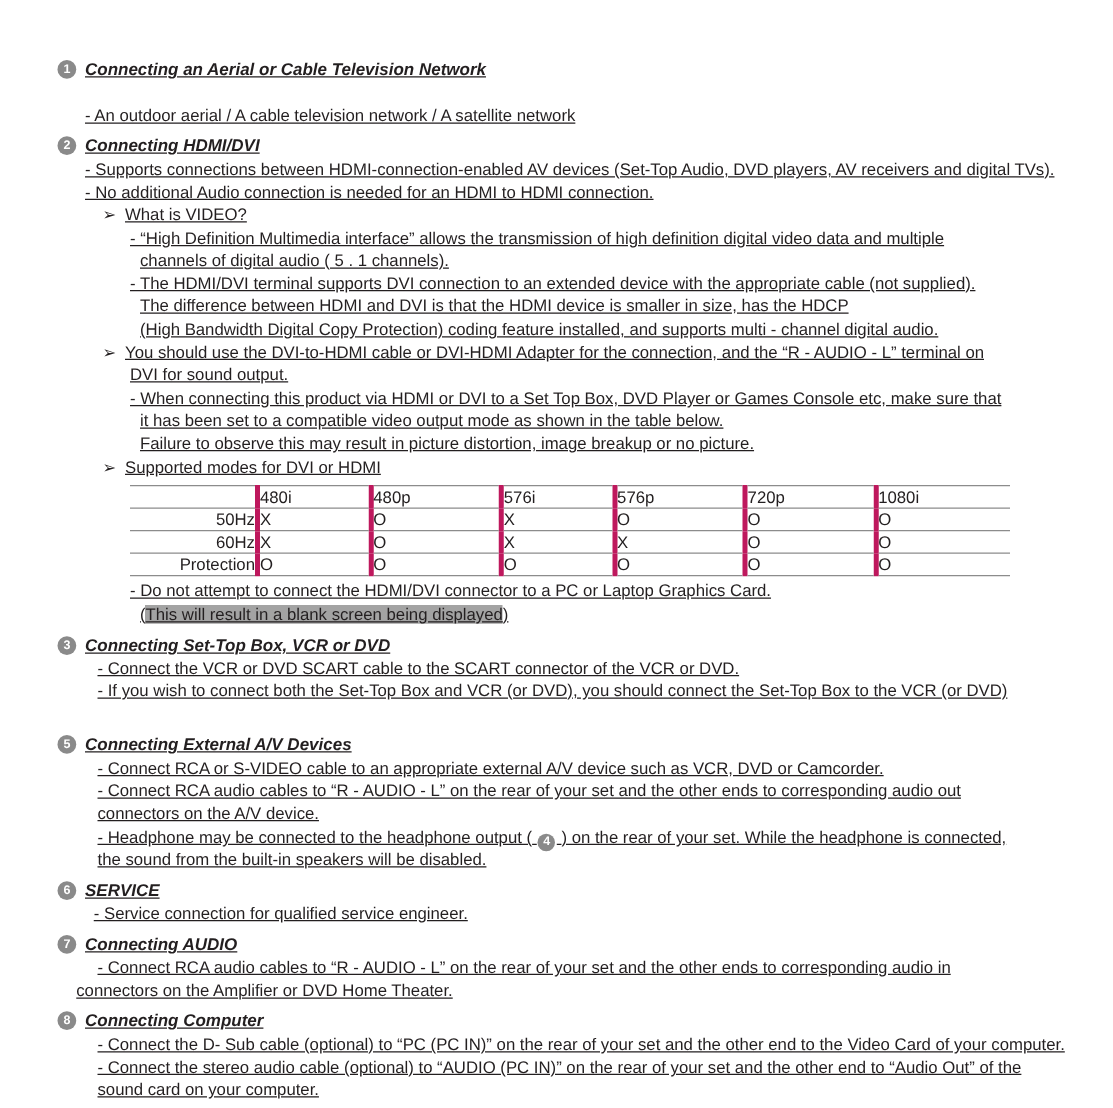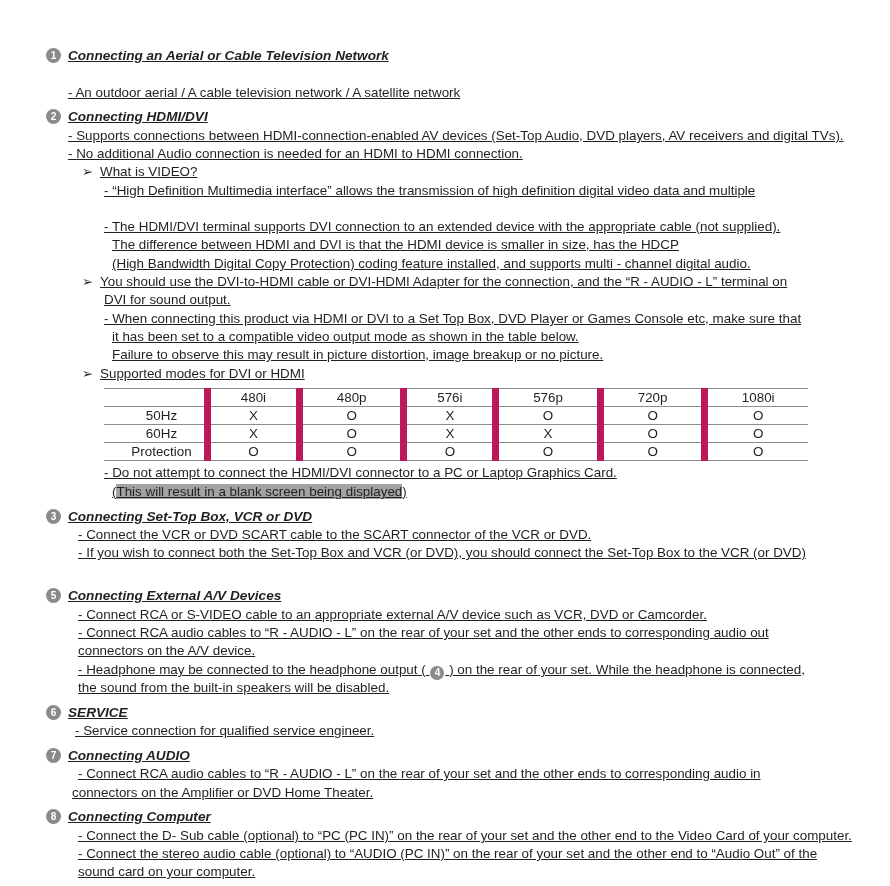--- a/index.html
+++ b/index.html
@@ -17,43 +17,44 @@
   }
   .num.inline { position: relative; display: inline-block; top: 2px; width: 14px; height: 14px; line-height: 14px; margin: 0 1px; }
   .arrow { display: inline-block; width: 18px; font-size: 13px; }
   .hl { background: #a3a3a3; }
   table.modes {
     position: absolute; left: 104px; top: 388px; width: 704px;
     border-collapse: collapse; font-size: 13.4px;
   }
   table.modes td {
     border-top: 1px solid #8c8c8c; border-bottom: 1px solid #8c8c8c;
-    border-left: 7px solid #be185d; height: 17px; padding: 0; text-align: center; line-height: 17px;
+    border-left: 4px solid #be185d; height: 17px; padding: 0; text-align: left; line-height: 17px;
   }
-  table.modes td:first-child { border-left: none; text-align: center; padding-left: 15px; width: 85px; }
+  table.modes td:first-child { border-left: none; text-align: right; padding-left: 15px; width: 85px; }
   table.modes td:last-child { }
 </style>
 </head>
 <body>
 
 <div class="page">
 
   <div class="num" style="left:46px;top:48px">1</div>
   <div class="line head" style="left:68px;top:47px">Connecting an Aerial or Cable Television Network</div>
   <div class="line" style="left:68px;top:84px">-  An outdoor aerial / A cable television network / A satellite network</div>
 
   <div class="num" style="left:46px;top:109px">2</div>
   <div class="line head" style="left:68px;top:108px">Connecting HDMI/DVI</div>
   <div class="line" style="left:68px;top:127px">-  Supports connections between HDMI-connection-enabled AV devices (Set-Top Audio, DVD players, AV receivers and digital TVs).</div>
   <div class="line" style="left:68px;top:145px">- No additional Audio connection is needed for an HDMI to HDMI connection.</div>
 
   <div class="line" style="left:82px;top:163px">
     <span class="arrow">➢</span><span>What is VIDEO?</span>
   </div>
   <div class="line" style="left:104px;top:182px">- “High Definition Multimedia interface” allows the transmission of high definition digital video data and multiple</div>
+  <div class="line" style="left:112px;top:200px">channels of digital audio ( 5 . 1 channels).</div>
   <div class="line" style="left:104px;top:218px">- The HDMI/DVI terminal supports DVI connection to an extended device with the appropriate cable (not supplied).</div>
   <div class="line" style="left:112px;top:236px">The difference between HDMI and DVI is that the HDMI device is smaller in size, has the HDCP</div>
   <div class="line" style="left:112px;top:255px">(High Bandwidth Digital Copy Protection) coding feature installed, and supports multi - channel digital audio.</div>
 
   <div class="line" style="left:82px;top:273px">
     <span class="arrow">➢</span><span>You should use the DVI-to-HDMI cable or DVI-HDMI Adapter for the connection, and the “R - AUDIO - L” terminal on</span>
   </div>
   <div class="line" style="left:104px;top:291px">DVI for sound output.</div>
   <div class="line" style="left:104px;top:310px">- When connecting this product via HDMI or DVI to a Set Top Box, DVD Player or Games Console etc, make sure that</div>
   <div class="line" style="left:112px;top:328px">it has been set to a compatible video output mode as shown in the table below.</div>
@@ -126,20 +127,20 @@
   </div>
   <div class="line" style="left:78px;top:679px">the sound from the built-in speakers will be disabled.</div>
 
   <div class="num" style="left:46px;top:705px">6</div>
   <div class="line head" style="left:68px;top:704px">SERVICE</div>
   <div class="line" style="left:75px;top:722px">- Service connection for qualified service engineer.</div>
 
   <div class="num" style="left:46px;top:748px">7</div>
   <div class="line head" style="left:68px;top:747px">Connecting AUDIO</div>
   <div class="line" style="left:78px;top:765px">-  Connect RCA audio cables to “R - AUDIO - L” on the rear of your set and the other ends to corresponding audio in</div>
-  <div class="line" style="left:72px;top:784px">connectors on the Amplifier or DVD Home Theater.</div>
+  <div class="line" style="left:61px;top:784px">connectors on the Amplifier or DVD Home Theater.</div>
 
   <div class="num" style="left:46px;top:809px">8</div>
   <div class="line head" style="left:68px;top:808px">Connecting Computer</div>
   <div class="line" style="left:78px;top:827px">-  Connect the D- Sub cable (optional) to “PC (PC IN)” on the rear of your set and the other end to the Video Card of your computer.</div>
   <div class="line" style="left:78px;top:845px">-  Connect the stereo audio cable (optional) to “AUDIO (PC IN)” on the rear of your set and the other end to “Audio Out” of the</div>
   <div class="line" style="left:78px;top:863px">sound card on your computer.</div>
 </div>
 
 </body></html>

